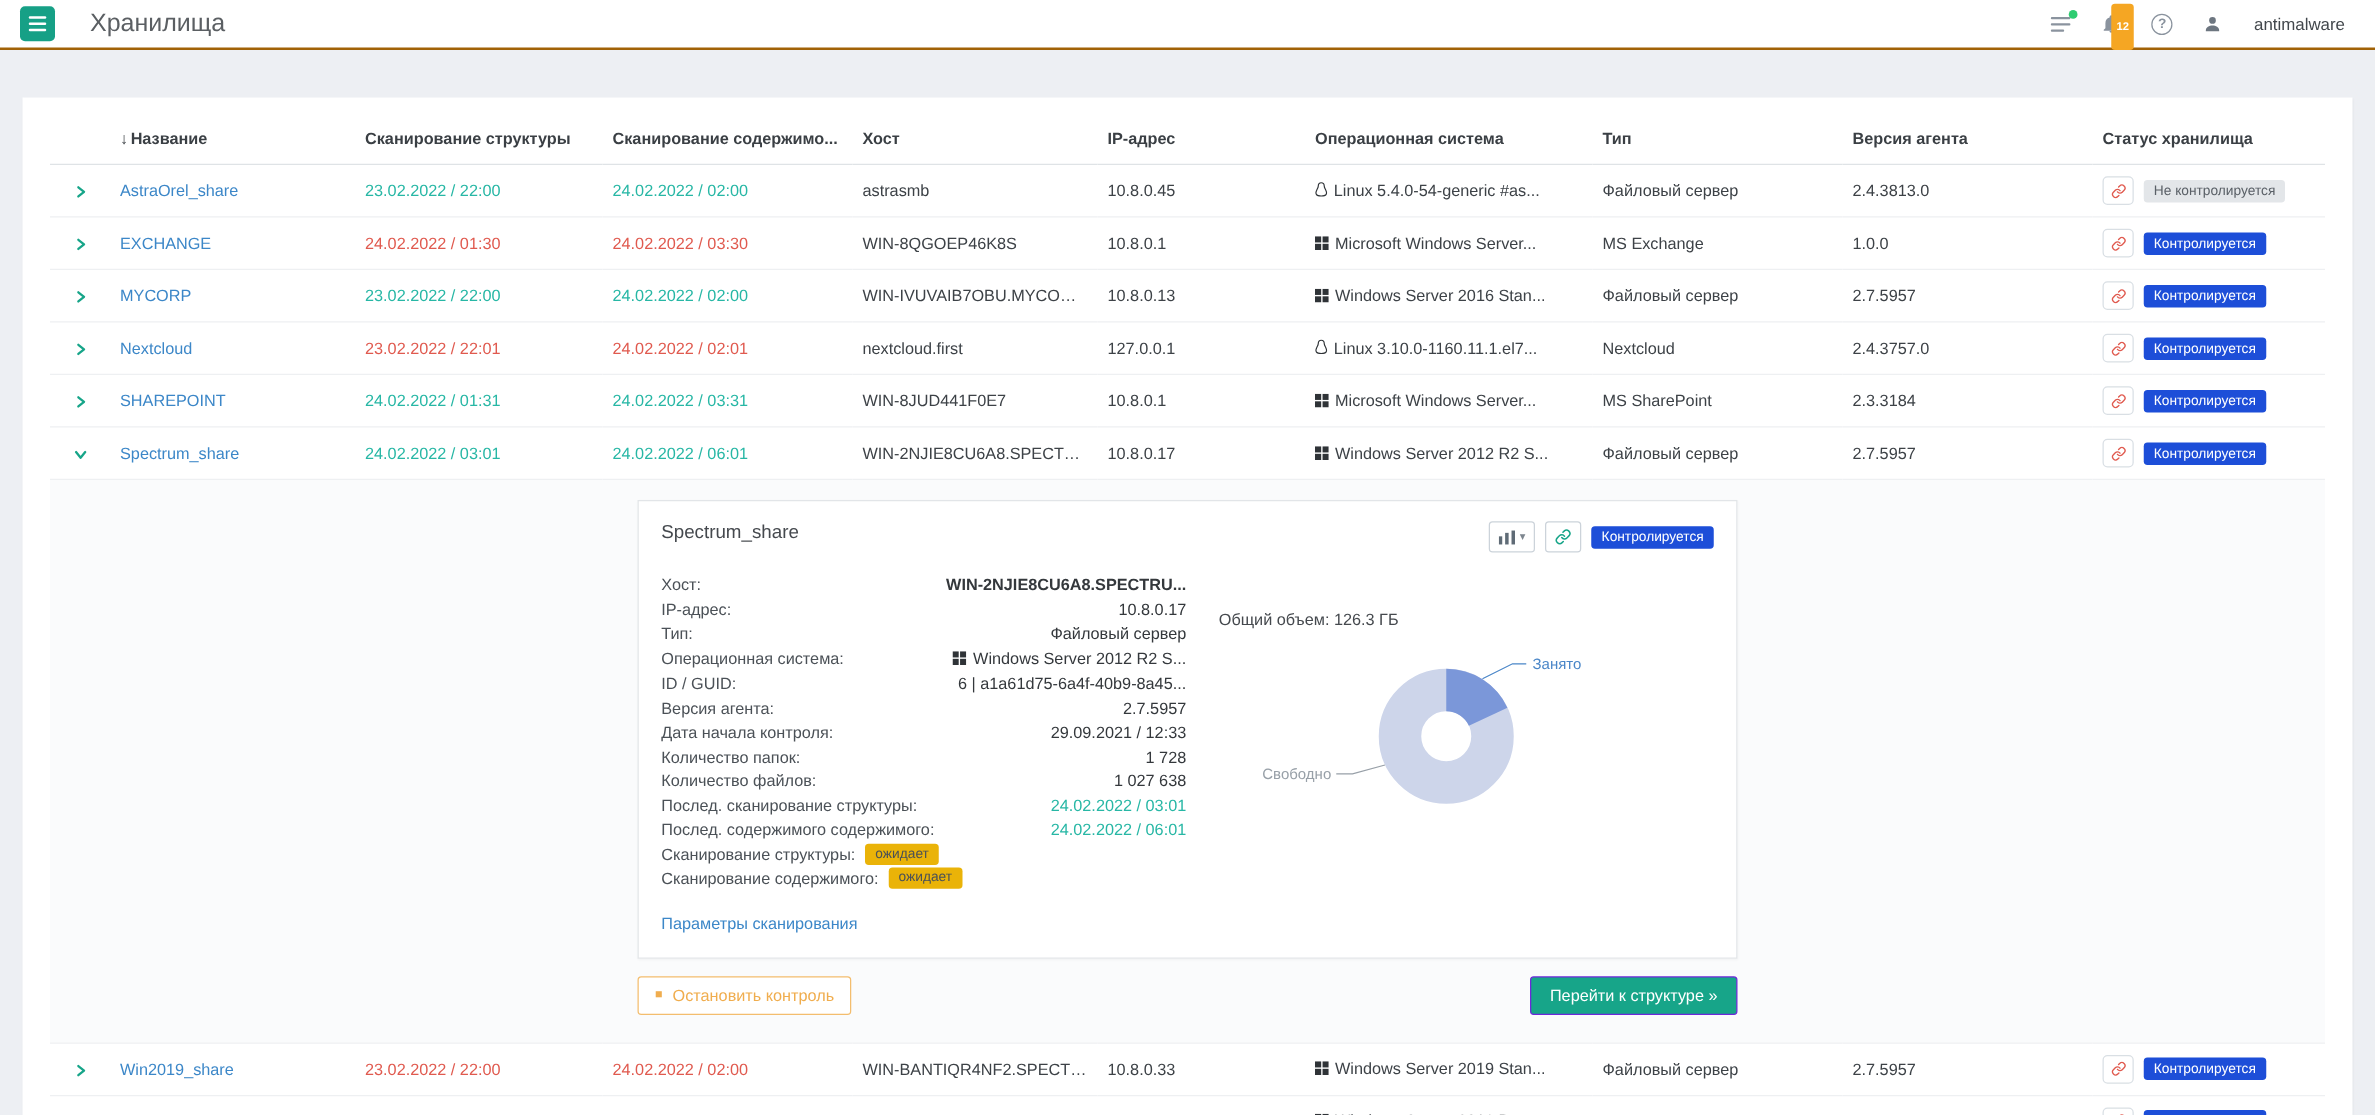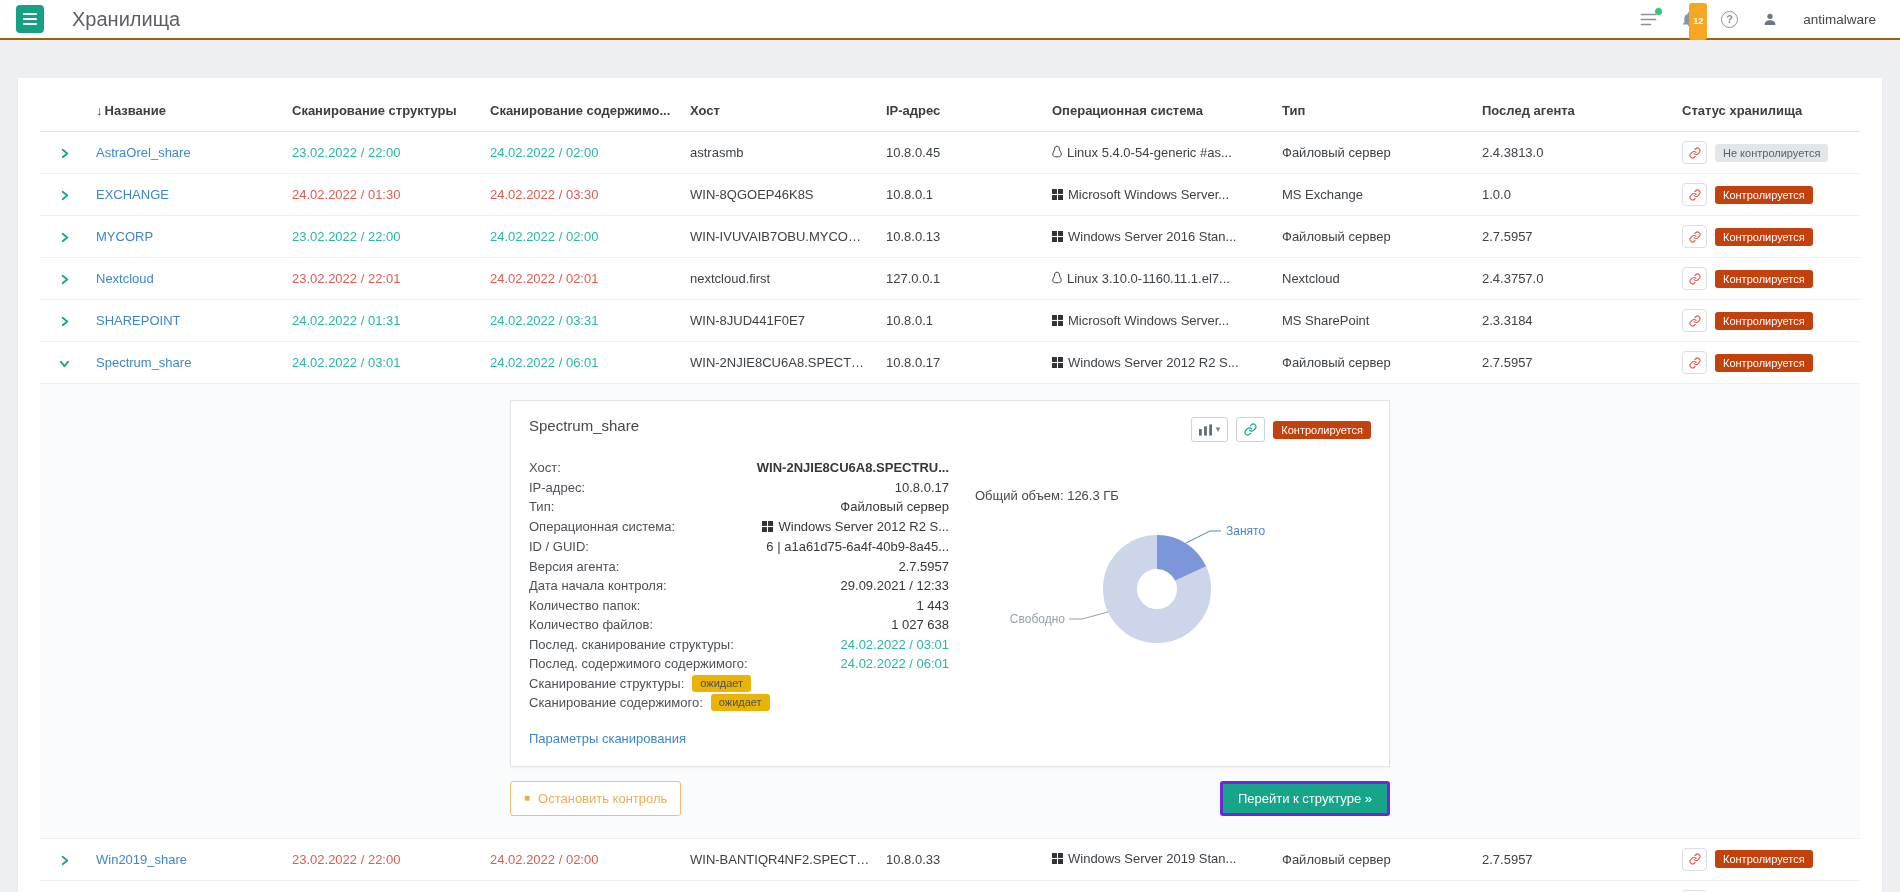--- a/index.html
+++ b/index.html
@@ -29,21 +29,21 @@
   .c-chev{text-align:center}
   .chev{display:inline-flex;cursor:pointer;vertical-align:middle}
   .chev.down{transform:rotate(90deg)}
   .name{color:#3c87c8;text-decoration:none;cursor:pointer}
   .scan.teal{color:#27b7a5}
   .scan.red{color:#e05a4f}
   .os-ico{display:inline-block;vertical-align:-1px;margin-right:5px;color:#2f3337}
   .status-wrap{display:flex;align-items:center;gap:8px}
   .linkbtn{width:25px;height:23px;border:1px solid #d9dfe4;border-radius:4px;background:#fff;display:inline-flex;align-items:center;justify-content:center;color:#e05a4f;cursor:pointer;flex:none}
   .badge{font-size:11px;padding:3px 8px;border-radius:3px;white-space:nowrap;display:inline-block}
-  .badge.green{background:#c2410c;color:#fff}
+  .badge.green{background:#1d4ed8;color:#fff}
   .badge.gray{background:#e3e6e9;color:#5a6067}
 
   
   .detail-row>td{background:#fafbfc;padding:16px 0 22px}
   .detail-wrap{width:880px;margin:0 auto}
   .detail-card{background:#fff;border:1px solid #e2e5e8;box-shadow:0 1px 2px rgba(0,0,0,.04);padding:16px 18px 20px}
   .card-head{display:flex;align-items:flex-start;justify-content:space-between;margin-bottom:16px}
   .card-title{font-size:15px;color:#45494e}
   .card-controls{display:flex;align-items:center;gap:8px}
   .ctrl-btn{height:25px;border:1px solid #ccd3da;border-radius:3px;background:#fff;display:inline-flex;align-items:center;justify-content:center;padding:0 7px;cursor:pointer;gap:4px}
@@ -61,21 +61,21 @@
   .wait-badge{background:#eab308;color:#4b5157;font-size:11px;padding:2px 8px;border-radius:3px;margin-left:8px;line-height:13px}
   .chart-col{flex:1;padding-left:26px}
   .volume{margin-top:30px;color:#45494e}
   .donut-svg{display:block;margin:6px 0 0 32px}
   .leader{fill:none;stroke-width:1}
   .lbl{font-size:12px;font-family:"Liberation Sans",sans-serif}
   .params-link{display:inline-block;margin-top:18px;color:#3c87c8;text-decoration:none;cursor:pointer}
   .detail-actions{display:flex;justify-content:space-between;margin-top:14px}
   .btn-outline-orange{background:#fff;border:1px solid #f3bd6e;color:#f0ad4e;font-size:13px;padding:7px 13px;border-radius:3px;display:inline-flex;align-items:center;gap:8px;cursor:pointer;font-family:inherit}
   .btn-outline-orange .sq{font-size:10px;line-height:10px;color:#f0ad4e}
-  .btn-teal{background:#17a589;border:3px solid #6d28d9;color:#fff;font-size:13px;padding:7px 15px;border-radius:3px;cursor:pointer;font-family:inherit}
+  .btn-teal{background:#17a589;border:1px solid #6d28d9;color:#fff;font-size:13px;padding:7px 15px;border-radius:3px;cursor:pointer;font-family:inherit}
 </style>
 </head>
 <body>
 
 <div class="topbar">
   <button class="menu-btn">
       <i></i>
       <i></i>
       <i></i>
     </button>
@@ -123,21 +123,21 @@
     <thead>
       <tr>
           <th class="c-chev"></th>
           <th><span class="sort">↓</span>Название</th>
           <th>Сканирование структуры</th>
           <th>Сканирование содержимо...</th>
           <th>Хост</th>
           <th>IP-адрес</th>
           <th>Операционная система</th>
           <th>Тип</th>
-          <th>Послед агента</th>
+          <th>Версия агента</th>
           <th>Статус хранилища</th>
         </tr>
     </thead>
     <tbody>
         <tr>
           <td class="c-chev"><span class="chev">
               <svg width="11" height="11" viewBox="0 0 12 12" fill="none" stroke="#17a589" stroke-width="2" stroke-linecap="round" stroke-linejoin="round">
                 <polyline points="4,2 9,6 4,10"></polyline>
               </svg>
             </span></td>
@@ -369,21 +369,21 @@
                     <div class="f-row">
                       <span class="f-label">Версия агента:</span>
                       <span class="f-value ">2.7.5957</span>
                     </div>
                     <div class="f-row">
                       <span class="f-label">Дата начала контроля:</span>
                       <span class="f-value ">29.09.2021 / 12:33</span>
                     </div>
                     <div class="f-row">
                       <span class="f-label">Количество папок:</span>
-                      <span class="f-value ">1 443</span>
+                      <span class="f-value ">1 728</span>
                     </div>
                     <div class="f-row">
                       <span class="f-label">Количество файлов:</span>
                       <span class="f-value ">1 027 638</span>
                     </div>
                     <div class="f-row">
                       <span class="f-label">Послед. сканирование структуры:</span>
                       <span class="f-value teal">24.02.2022 / 03:01</span>
                     </div>
                     <div class="f-row">

